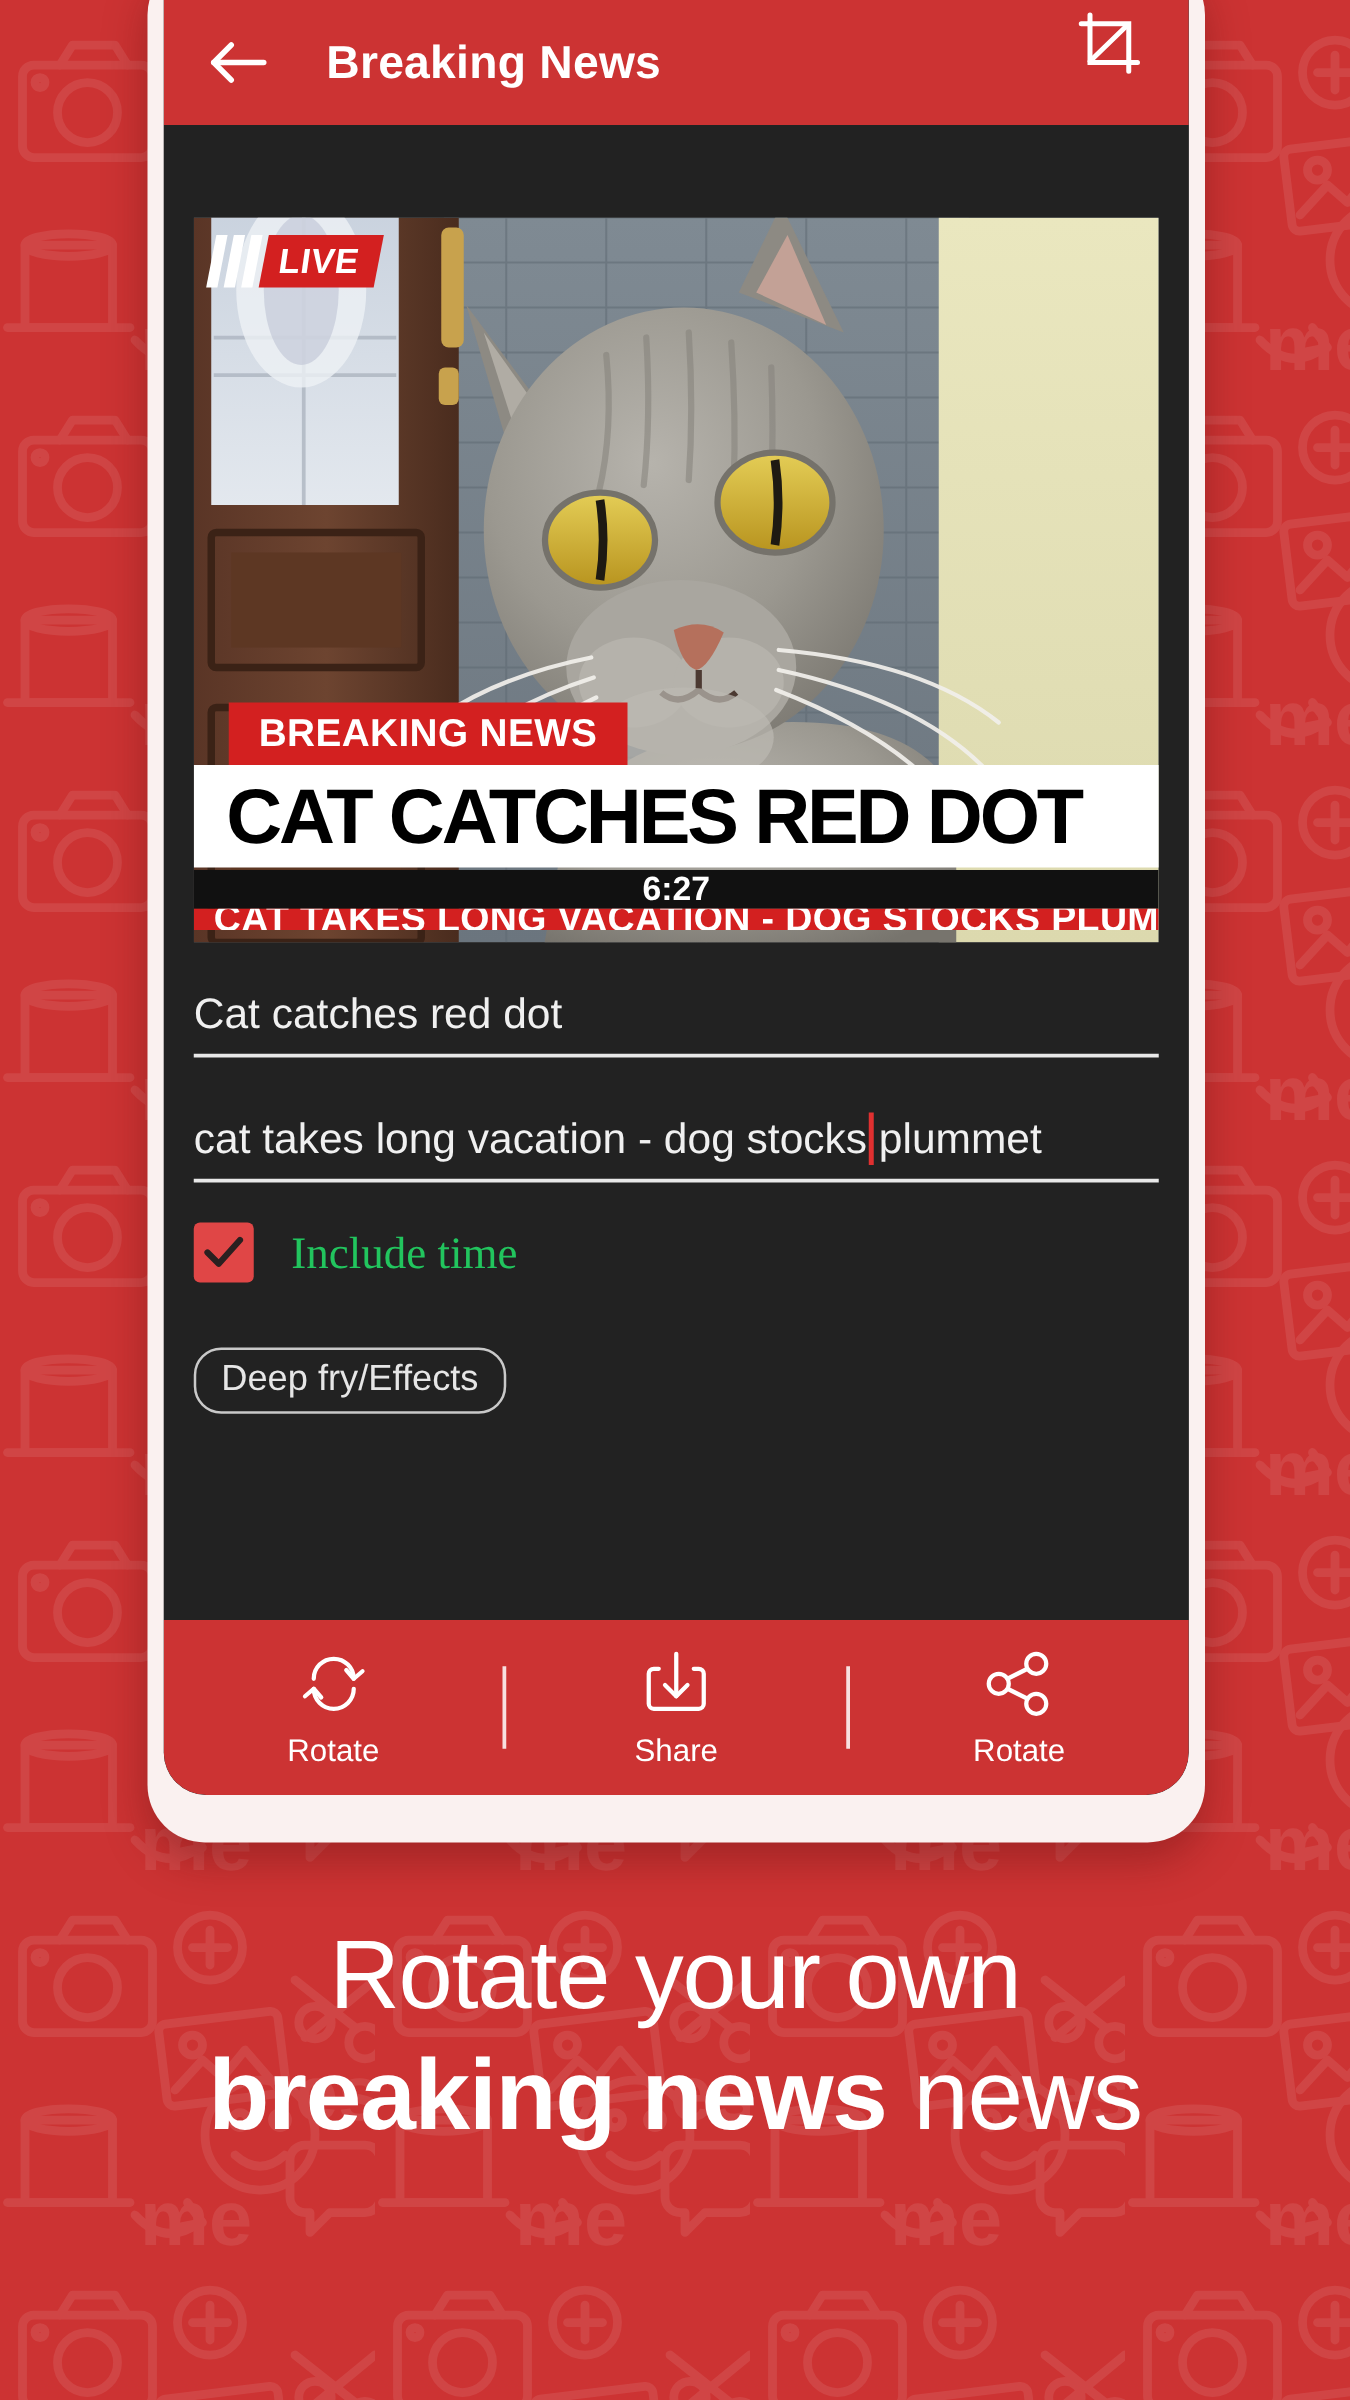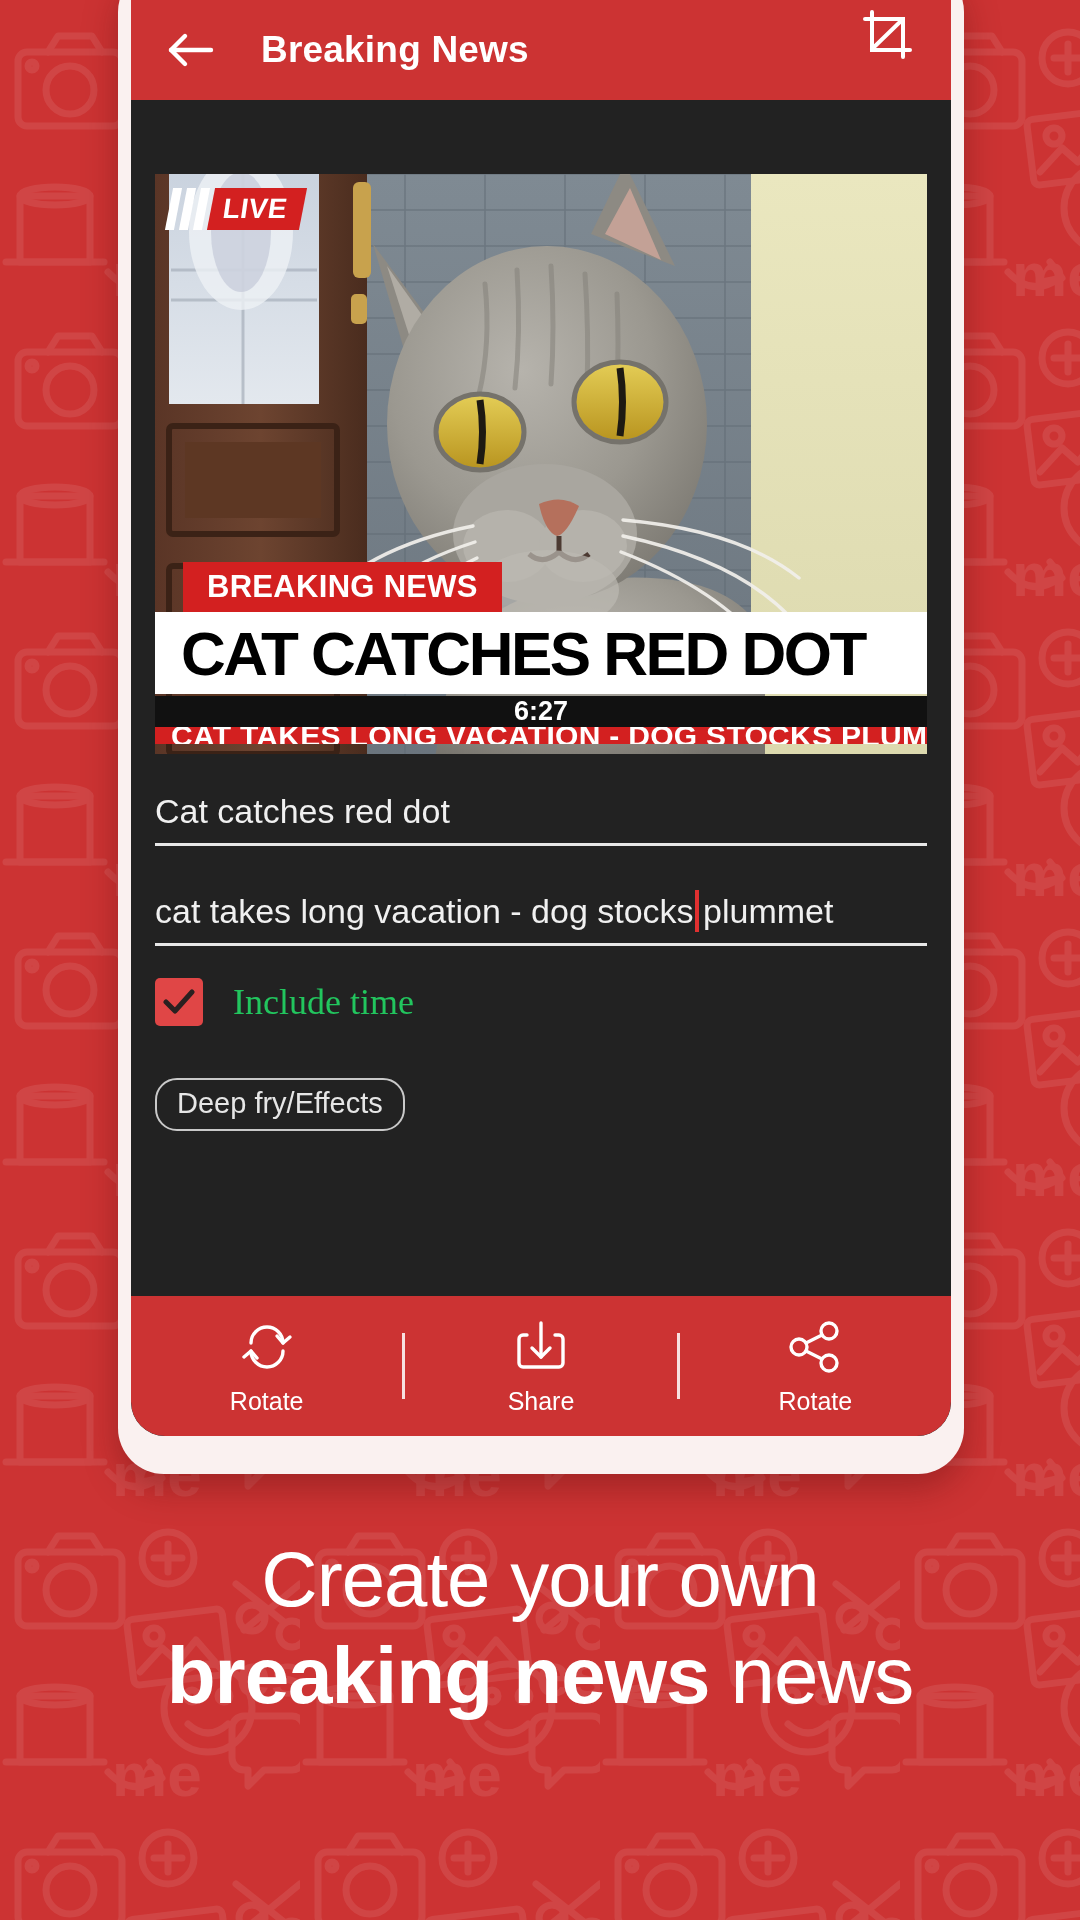--- a/index.html
+++ b/index.html
@@ -450,17 +450,17 @@
             <path d="M21 26 L37 18 M21 34 L37 42"></path>
           </g>
         </svg>
         <span class="tool-label">Rotate</span>
       </div>
     </div>
   </div>
 </div>
 
 <div id="tagline">
-  <div id="tagline-1">Create your own</div>
+  <div id="tagline-1">Rotate your own</div>
   <div id="tagline-2">
     <span id="tagline-bold">breaking news</span><span id="tagline-rest"> news</span>
   </div>
 </div>
 
 </body></html>

